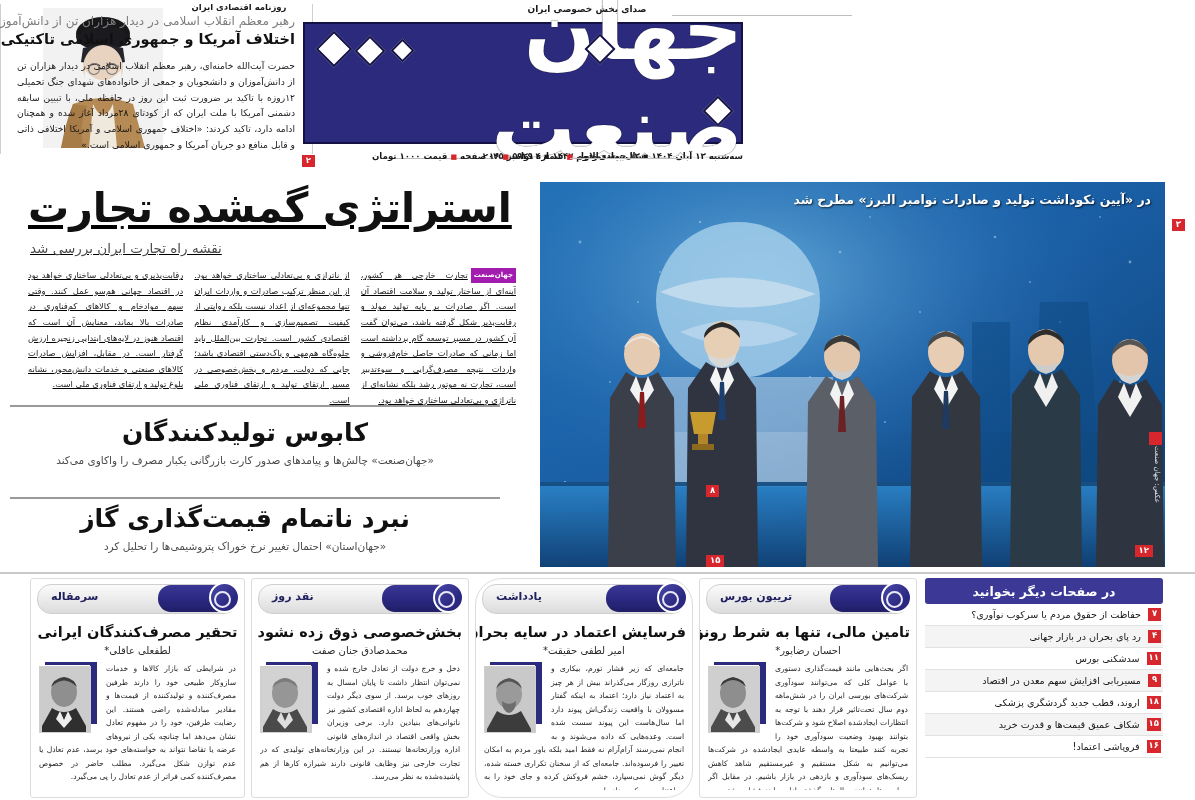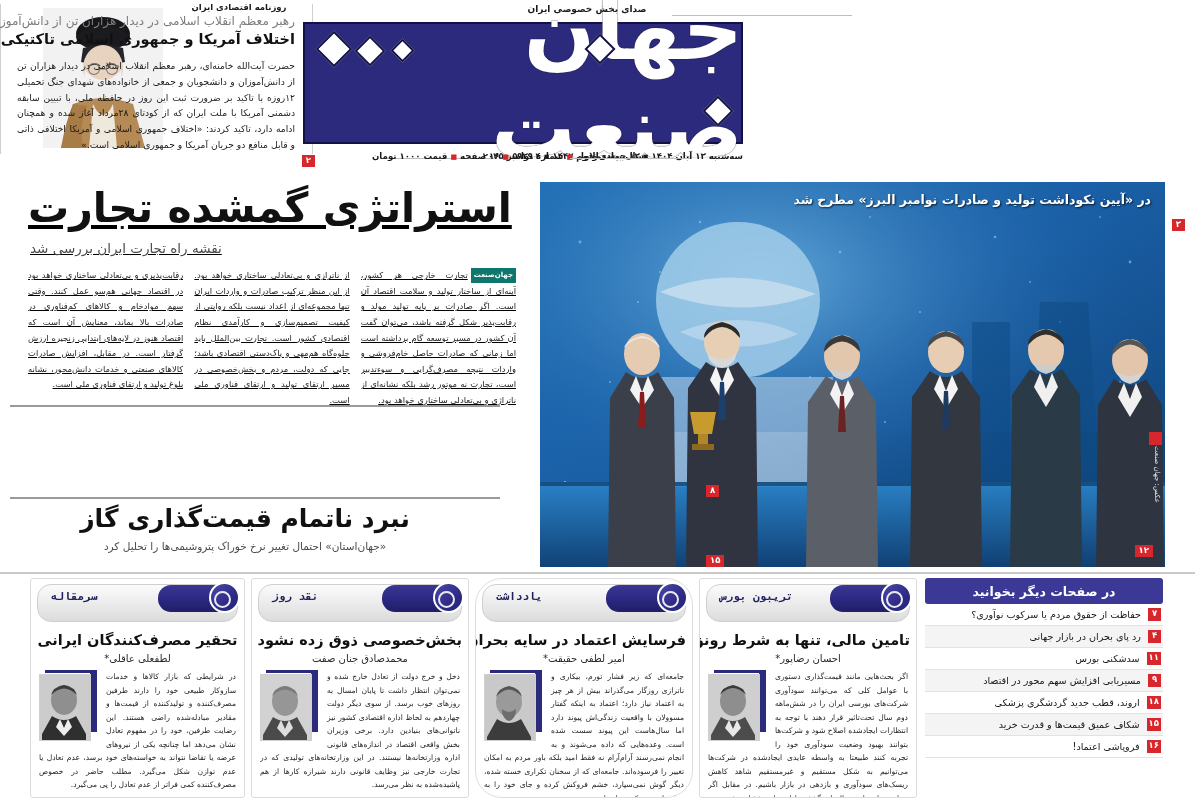--- a/index.html
+++ b/index.html
@@ -194,21 +194,21 @@
     direction: rtl;
   }
   .lead-col {
     flex: 1 1 0;
     font-size: 8.4px; line-height: 1.85;
     color: #1a1a1a; text-align: justify;
     height: 176px; overflow: hidden;
   }
   .inline-logo {
     display: inline-block; vertical-align: middle;
-    background: #0f766e; color: #fff;
+    background: #a21caf; color: #fff;
     font-size: 7px; font-weight: bold;
     padding: 1px 3px; margin-left: 3px;
     letter-spacing: -.5px;
   }
   .lead-pagenum { position: absolute; top: 212px; right: 10px; }
   .hr-thick {
     position: absolute; height: 2px; background: #9a9a9a;
   }
 
   
@@ -228,21 +228,21 @@
 
   .col-box {
     position: absolute; top: 6px;
     height: 220px;
     background: #fff;
     border: 1px solid #dcdcdc;
     border-radius: 3px;
     overflow: hidden;
   }
   .cbox-head {
-    position: relative; height: 38px; margin: 5px 6px 0 6px; font-family: Liberation Mono, monospace;
+    position: relative; height: 30px; margin: 5px 6px 0 6px;
   }
   .cbox-pill {
     position: absolute; inset: 0;
     background: linear-gradient(180deg,#fbfbfb 0%,#eaeaea 55%,#dcdcdc 100%);
     border: 1px solid #cfcfcf;
     border-radius: 14px;
   }
   .cbox-tab {
     position: absolute; top: 1px; right: 2px;
     width: 78px; height: 27px;
@@ -520,20 +520,24 @@
     <div class="lead-cols">
       <div class="lead-col"><span class="inline-logo">جهان‌صنعت</span><span>تجارت خارجی هر کشور، آینه‌ای از ساختار تولید و سلامت اقتصاد آن است. اگر صادرات بر پایه تولید مولد و رقابت‌پذیر شکل گرفته باشد، می‌توان گفت آن کشور در مسیر توسعه گام برداشته است اما زمانی که صادرات حاصل خام‌فروشی و واردات نتیجه مصرف‌گرایی و سوءتدبیر است، تجارت نه موتور رشد بلکه نشانه‌ای از ناتراژی و بی‌تعادلی ساختاری خواهد بود.</span></div>
       <div class="lead-col">از ناترازی و بی‌تعادلی ساختاری خواهد بود. از این منظر ترکیب صادرات و واردات ایران تنها مجموعه‌ای از اعداد نیست بلکه روایتی از کیفیت تصمیم‌سازی و کارآمدی نظام اقتصادی کشور است. تجارت بین‌الملل باید جلوه‌گاه هم‌مهی و پاک‌دستی اقتصادی باشد؛ جایی که دولت، مردم و بخش‌خصوصی در مسیر ارتقای تولید و ارتقای فناوری ملی است.</div>
       <div class="lead-col">رقابت‌پذیری و بی‌تعادلی ساختاری خواهد بود در اقتصاد جهانی هم‌سو عمل کنند. وقتی سهم موادخام و کالاهای کم‌فناوری در صادرات بالا بماند، معنایش آن است که اقتصاد هنوز در لایه‌های ابتدایی زنجیره ارزش گرفتار است. در مقابل، افزایش صادرات کالاهای صنعتی و خدمات دانش‌محور، نشانه بلوغ تولید و ارتقای فناوری ملی است.</div>
     </div>
   </div>
   <div class="lead-pagenum"><span class="pagenum">۳</span></div>
 
   <div class="hr-thick" style="top:405px; left:10px; width:490px;"></div>
 
+  <div class="sec" style="top:418px;">
+    <div class="sec-title">کابوس تولیدکنندگان</div>
+    <div class="sec-sub">«جهان‌صنعت» چالش‌ها و پیامدهای صدور کارت بازرگانی یکبار مصرف را واکاوی می‌کند</div>
+  </div>
   <div class="sec-pagenum" style="top:478px; left:706px;"><span class="pagenum">۸</span></div>
   <div class="hr-thick" style="top:497px; left:10px; width:490px;"></div>
 
   <div class="sec" style="top:504px;">
     <div class="sec-title">نبرد ناتمام قیمت‌گذاری گاز</div>
     <div class="sec-sub">«جهان‌استان» احتمال تغییر نرخ خوراک پتروشیمی‌ها را تحلیل کرد</div>
   </div>
   <div class="sec-pagenum" style="top:548px; left:706px;"><span class="pagenum">۱۵</span></div>
 
   <div class="bottom">
@@ -549,21 +553,21 @@
         <div class="idx-row">
             <span class="idx-num">۴</span>
             <span>رد پای بحران در بازار جهانی</span>
           </div>
         <div class="idx-row">
             <span class="idx-num">۱۱</span>
             <span>سدشکنی بورس</span>
           </div>
         <div class="idx-row">
             <span class="idx-num">۹</span>
-            <span>مسیریابی افزایش سهم محور در اقتصاد</span>
+            <span>مسیریابی افزایش سهم معدن در اقتصاد</span>
           </div>
         <div class="idx-row">
             <span class="idx-num">۱۸</span>
             <span>اروند، قطب جدید گردشگری پزشکی</span>
           </div>
         <div class="idx-row">
             <span class="idx-num">۱۵</span>
             <span>شکاف عمیق قیمت‌ها و قدرت خرید</span>
           </div>
         <div class="idx-row">

